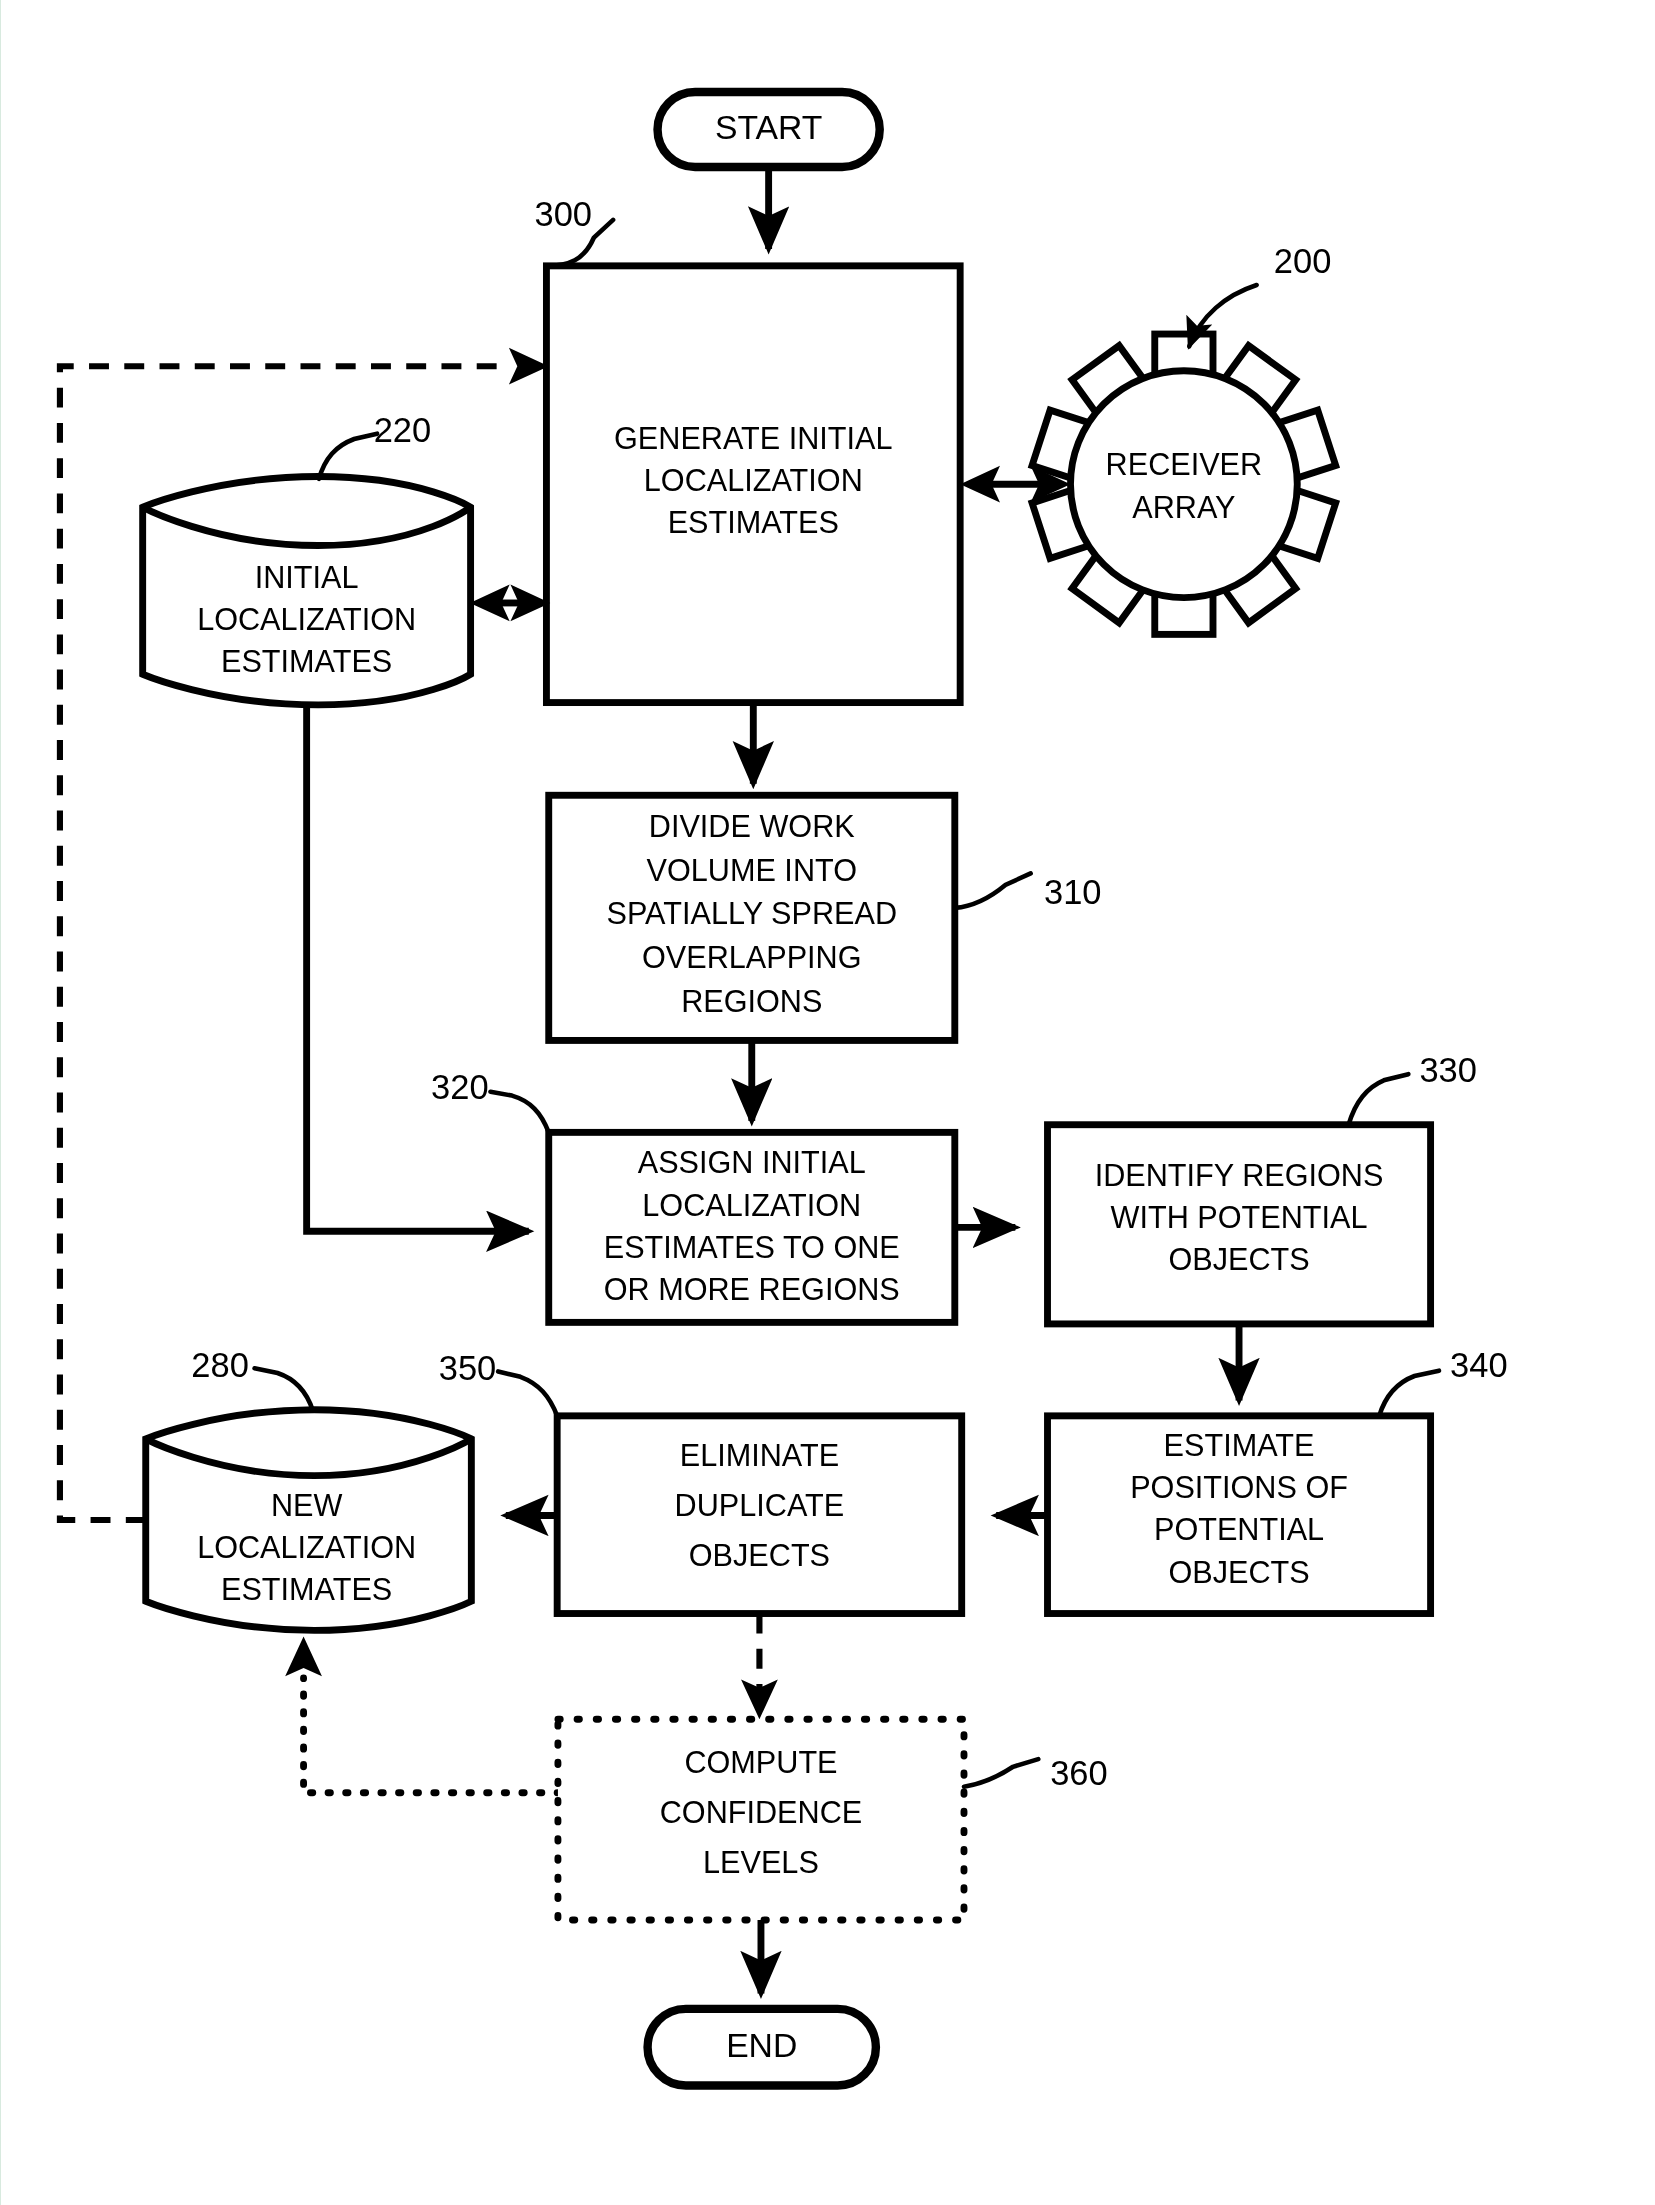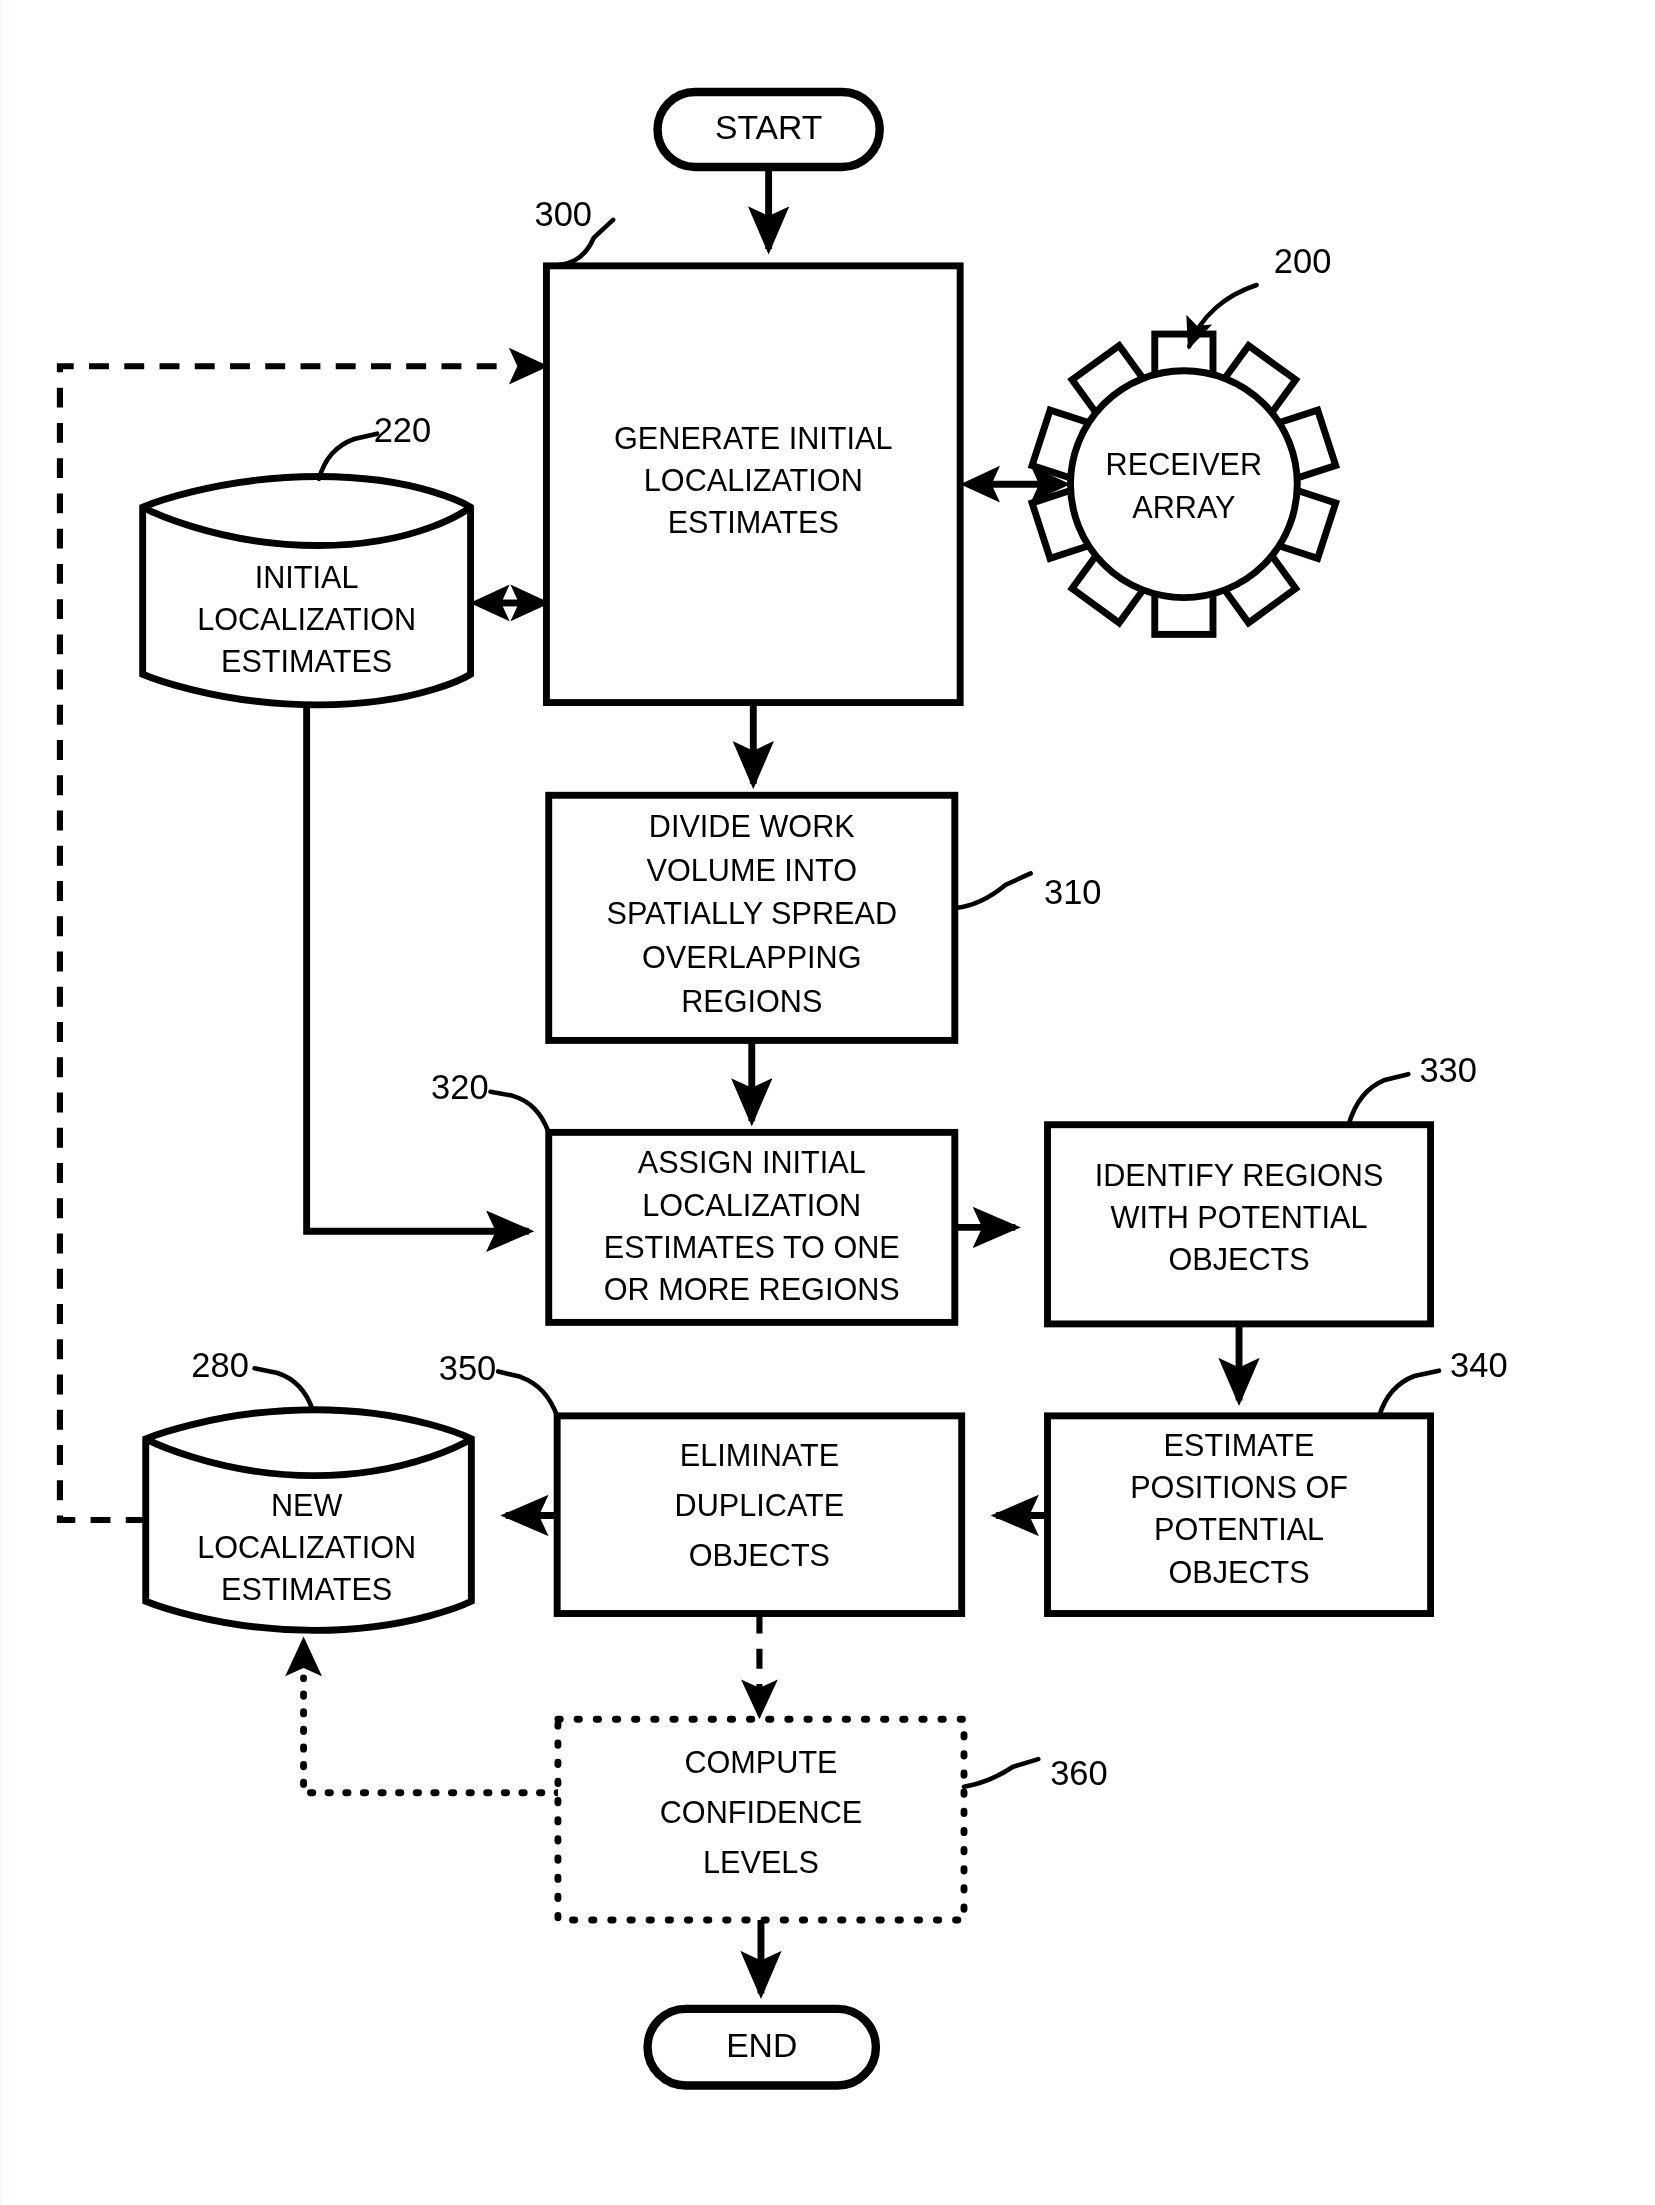--- a/index.html
+++ b/index.html
@@ -7,21 +7,21 @@
     padding: 0;
     background: #ffffff;
   }
   body {
     font-family: "Liberation Sans", sans-serif;
   }
   #figure-root {
     position: relative;
     width: 1656px;
     height: 2205px;
-    background: #fca5a5;
+    background: #15803d;
     overflow: hidden;
   }
   svg#flow {
     display: block;
     width: 1656px;
     height: 2205px;
   }
   .shape-stroke {
     fill: none;
     stroke: #000000;

